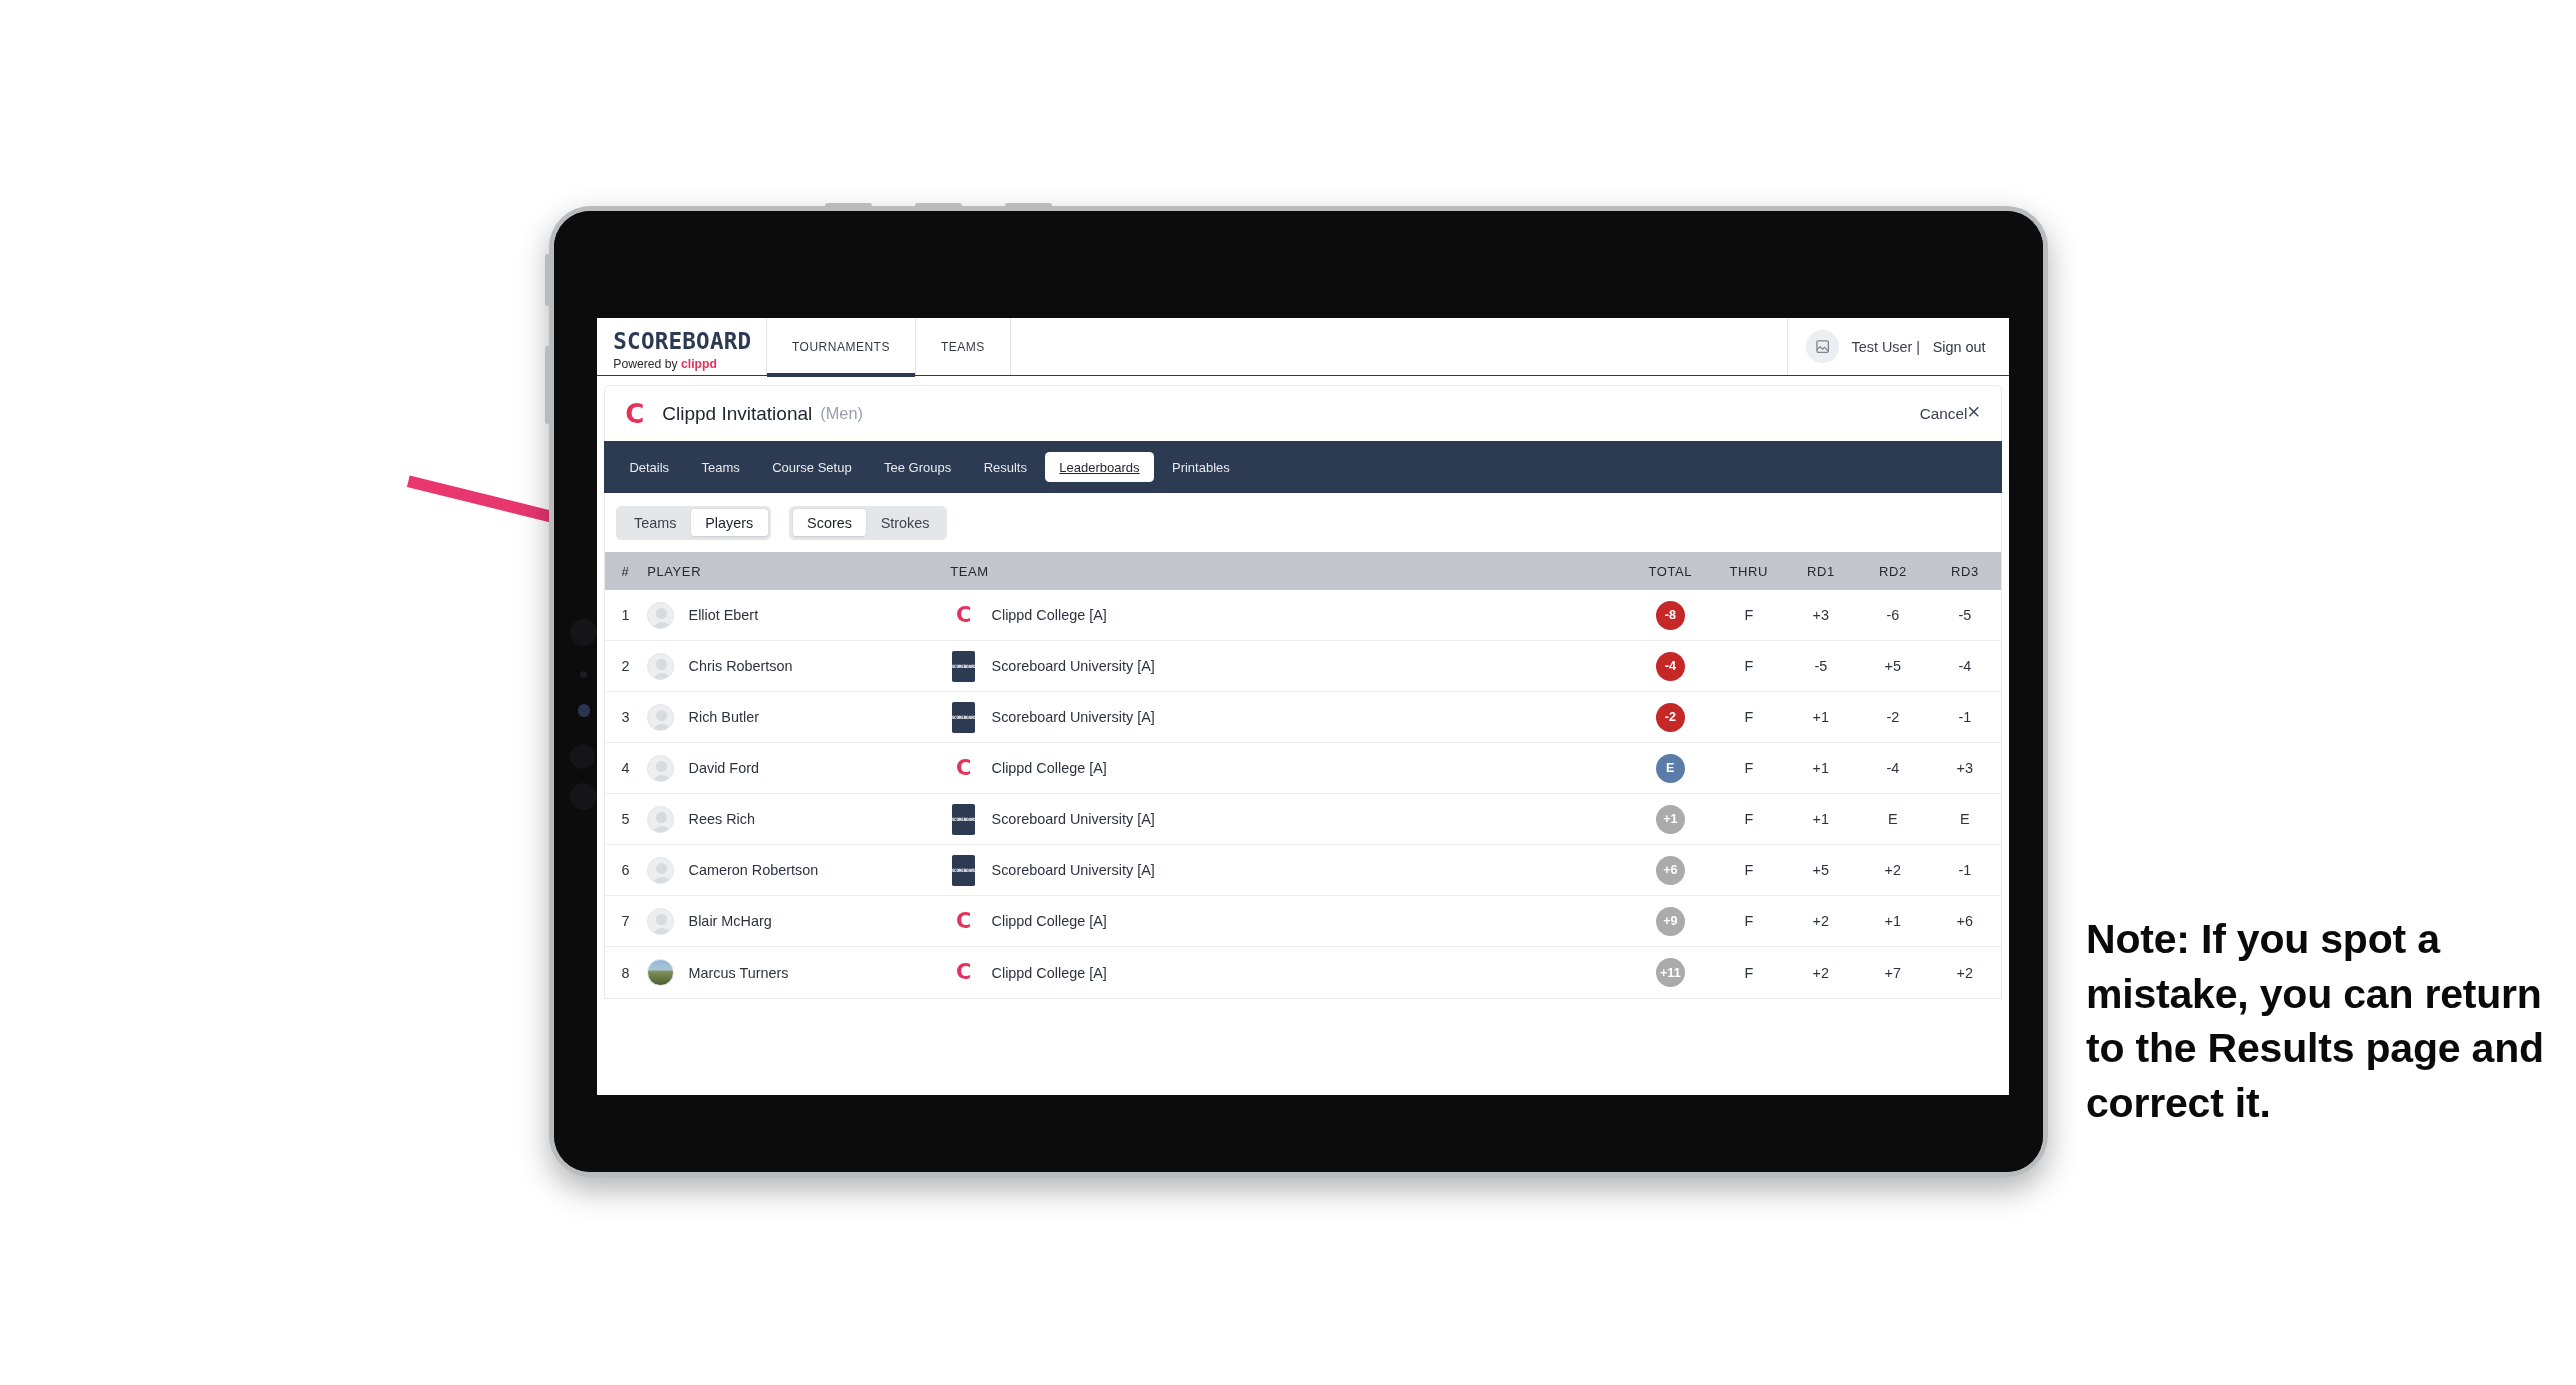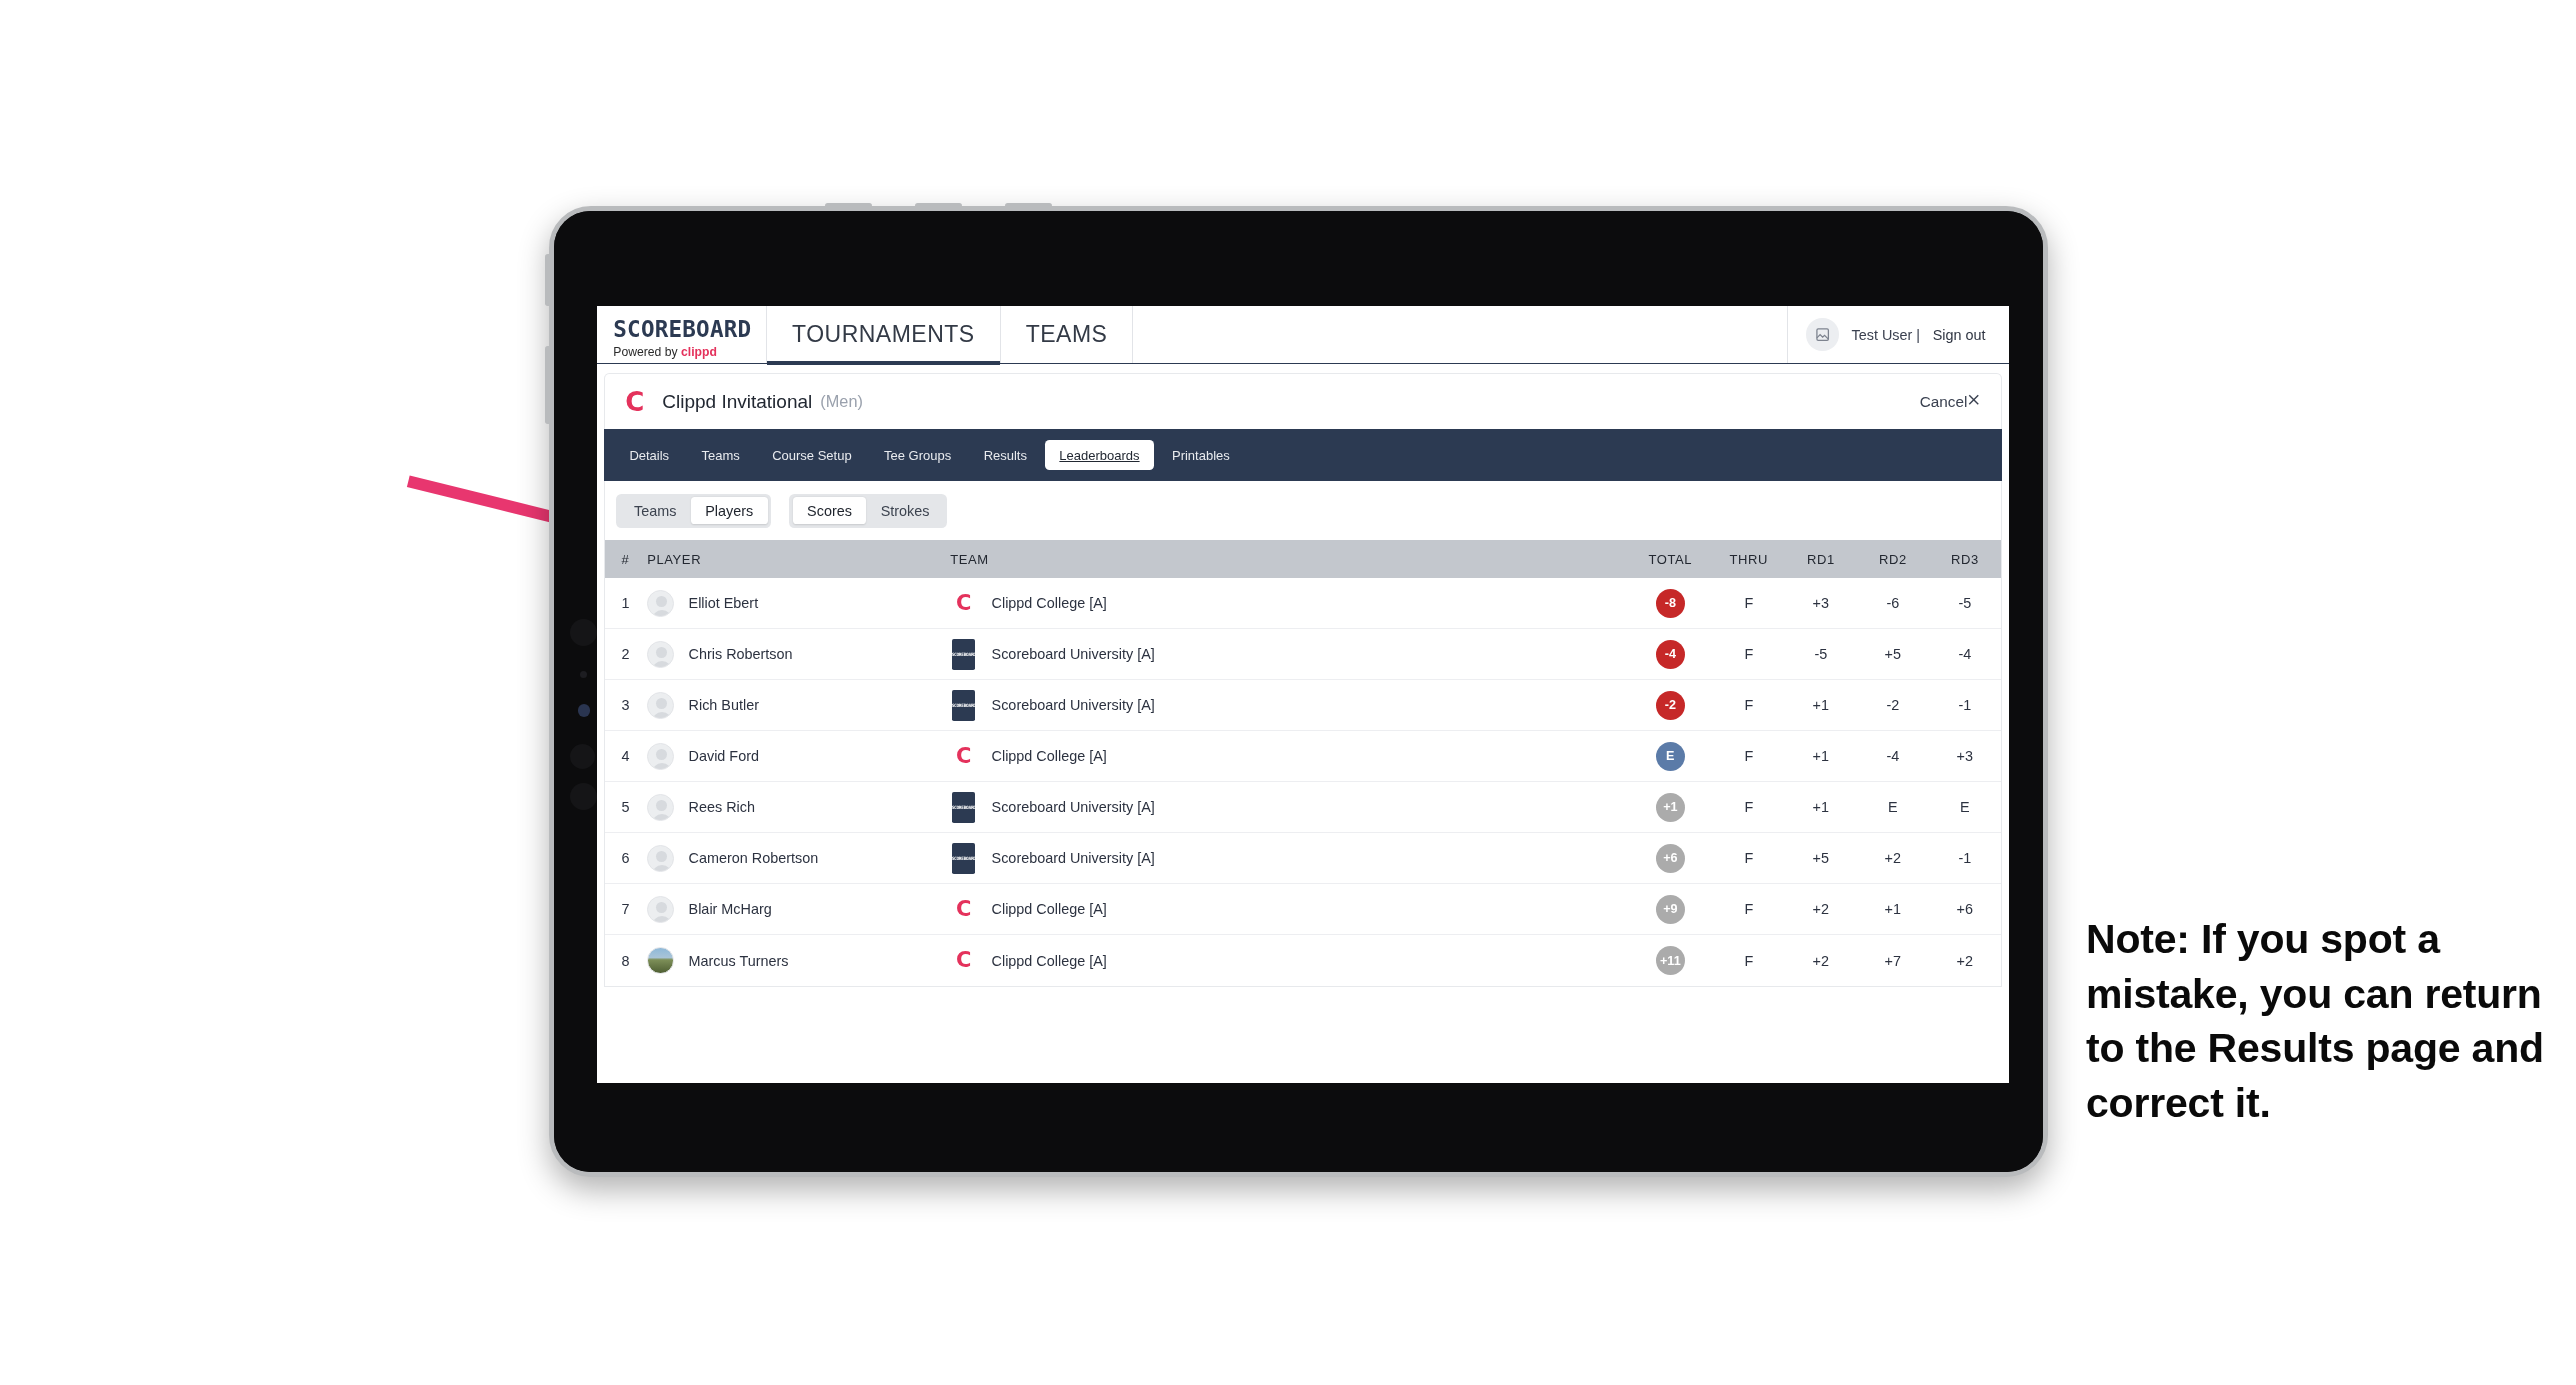--- a/index.html
+++ b/index.html
@@ -88,21 +88,21 @@
   }
   .cam.c1 { top: 408px; width: 27px; height: 27px; }
   .cam.c2 { top: 460px; width: 7.2px;  height: 7.2px;  background:#1d1d21; left: 26px; }
   .cam.c3 { top: 493px; width: 12.6px; height: 12.6px; background:#2a3550; left: 23.5px; }
   .cam.c4 { top: 533px; width: 25px; height: 25px; }
   .cam.c5 { top: 572px; width: 27px; height: 27px; }
 
   
   .screen {
     position: absolute;
-    left: 43px; top: 95px;
+    left: 43px; top: 107px;
     width: 1412px; height: 777px;
     background: #ffffff;
     overflow: hidden;
   }
 
   
   .topbar {
     display: flex; align-items: stretch;
     height: 58px;
     background: #ffffff;
@@ -127,21 +127,21 @@
     font-size: 12.2px;
     color: #2a2a2a;
     margin-top: 3.6px;
   }
   .brand-sub .clippd { color: #e4325c; font-weight: 700; }
 
   .topnav { display: flex; }
   .topnav-item {
     padding: 0 25px;
     display: flex; align-items: center;
-    font-size: 23px;
+    font-size: 12px;
     color: #333a46;
     letter-spacing: 0.5px;
     border-right: 0.9px solid #e2e4e8;
     cursor: pointer;
     position: relative;
     background: #fff;
   }
   .topnav-item.active::after {
     content: "";
     position: absolute; left: 0; right: 0; bottom: -1.8px;

